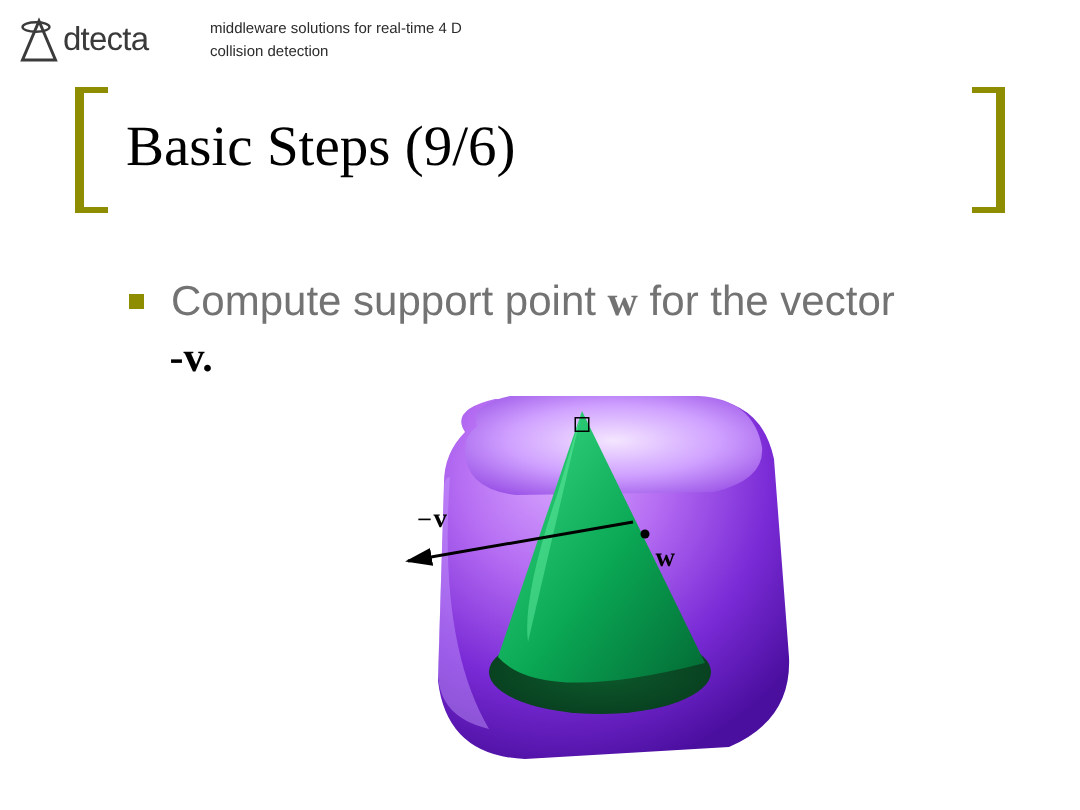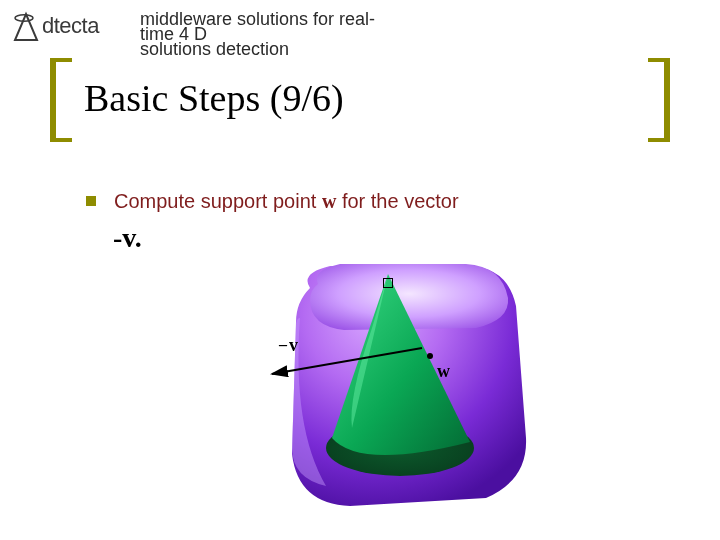--- a/index.html
+++ b/index.html
@@ -34,21 +34,21 @@
     font-family: "Trebuchet MS", Arial, sans-serif;
     font-size: 22px;
     letter-spacing: -0.5px;
     color: #3a3a3a;
     margin-left: 2px;
   }
   .tagline {
     position: absolute;
     left: 140px;
     top: 12px;
-    font-size: 18px;
+    font-size: 10px;
     line-height: 15px;
     color: #2b2b2b;
     width: 260px;
   }
 
   
   .title-box {
     position: absolute;
     left: 50px;
     top: 58px;
@@ -94,23 +94,23 @@
   .bullet-square {
     width: 10px;
     height: 10px;
     background: #8e8c00;
     margin-top: 12px;
     margin-right: 18px;
     flex: 0 0 auto;
   }
   .bullet-text {
     font-family: Arial, Helvetica, sans-serif;
-    font-size: 20px;
+    font-size: 28px;
     line-height: 34px;
-    color: #7f1d1d;
+    color: #737373;
     margin-top: 38px;
   }
   .bullet-text .mvar {
     font-family: "Times New Roman", Times, serif;
     font-weight: bold;
   }
   .neg-v-line {
     font-family: "Times New Roman", Times, serif;
     font-weight: bold;
     font-size: 28px;
@@ -166,21 +166,21 @@
 
   <div class="logo">
     <svg width="28" height="32" viewBox="0 0 28 32">
       <polygon points="3,30 25,30 14,4" fill="none" stroke="#3b3b3b" stroke-width="2"></polygon>
       <ellipse cx="12" cy="8" rx="9" ry="3.2" fill="none" stroke="#3b3b3b" stroke-width="1.6"></ellipse>
     </svg>
     <span class="logo-name">dtecta</span>
   </div>
   <div class="tagline">
     <span>middleware solutions for real-time 4 D</span><br>
-    <span>solutions detection</span>
+    <span>collision detection</span>
   </div>
 
   <div class="title-box">
     <div class="bracket left"></div>
     <div class="bracket right"></div>
     <div class="title-text">Basic Steps (9/6)</div>
   </div>
 
   <div class="body-area">
     <div class="bullet-row">

